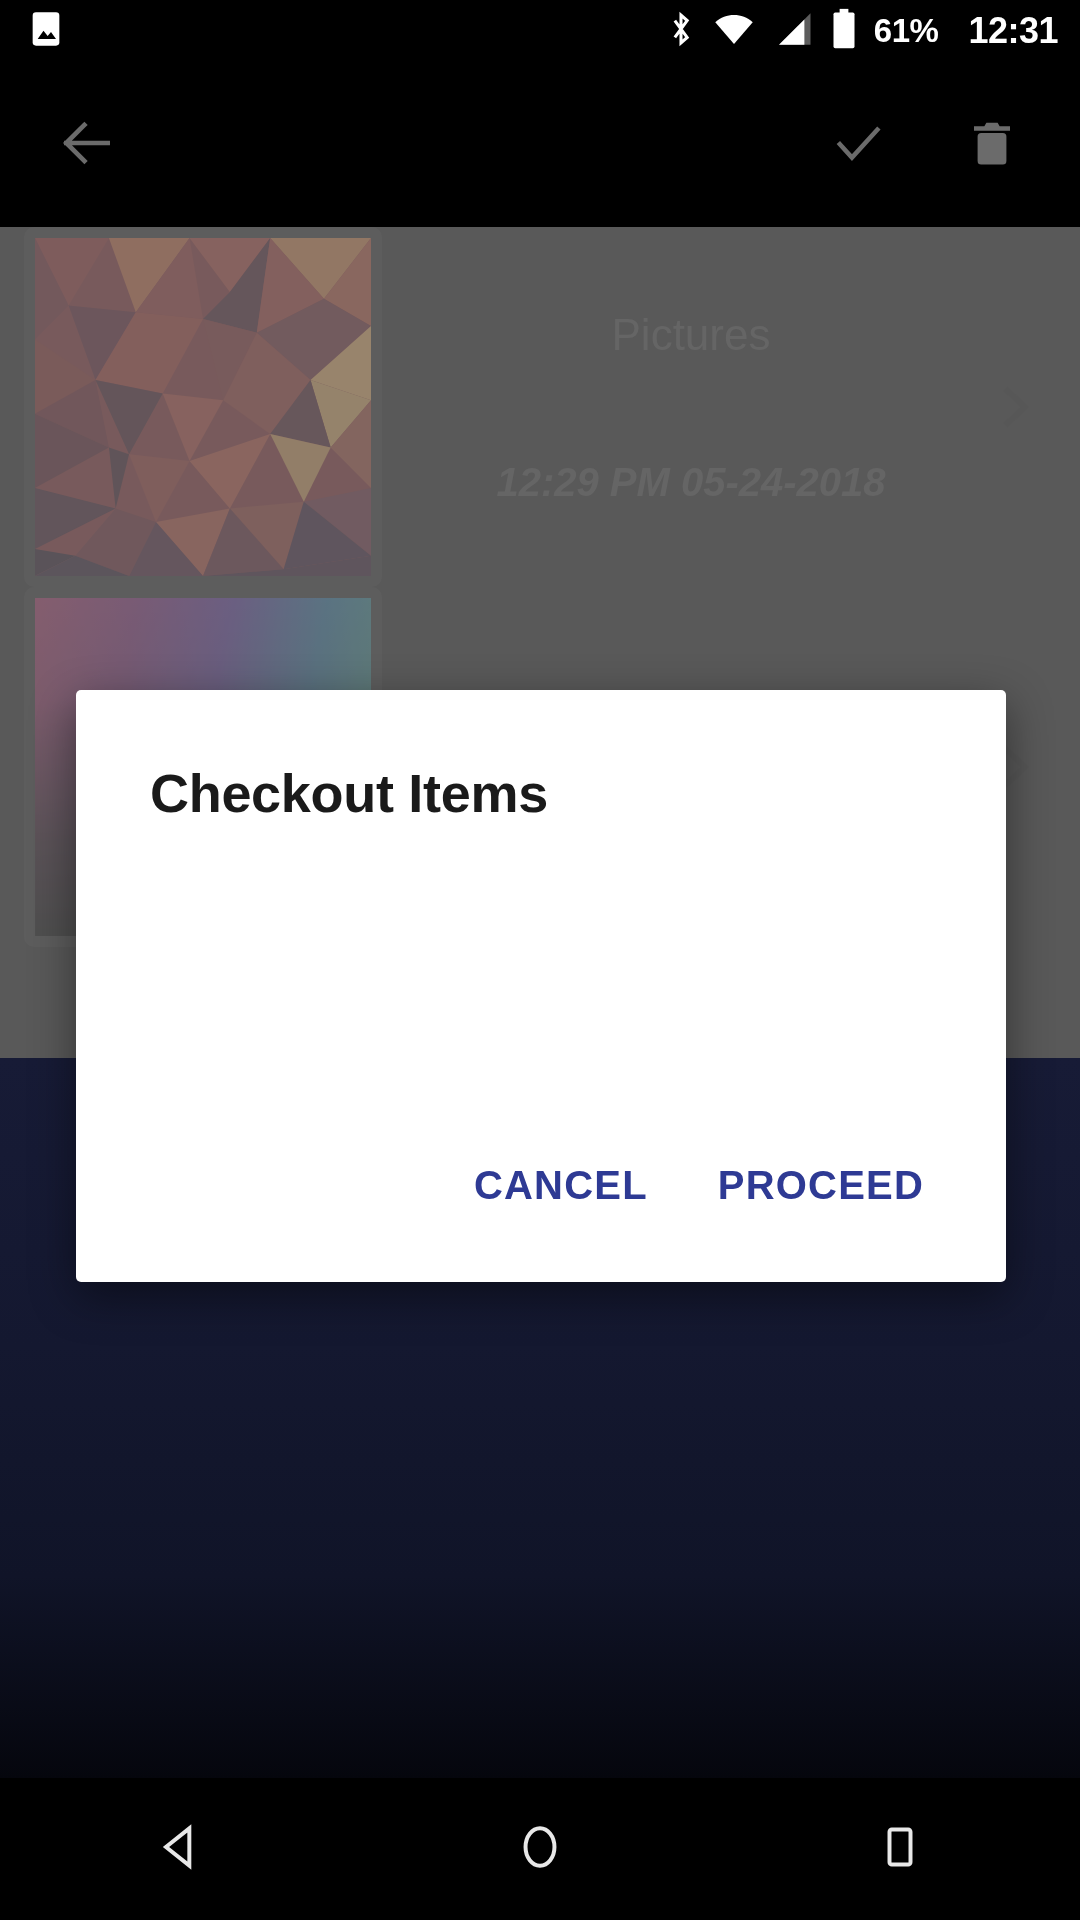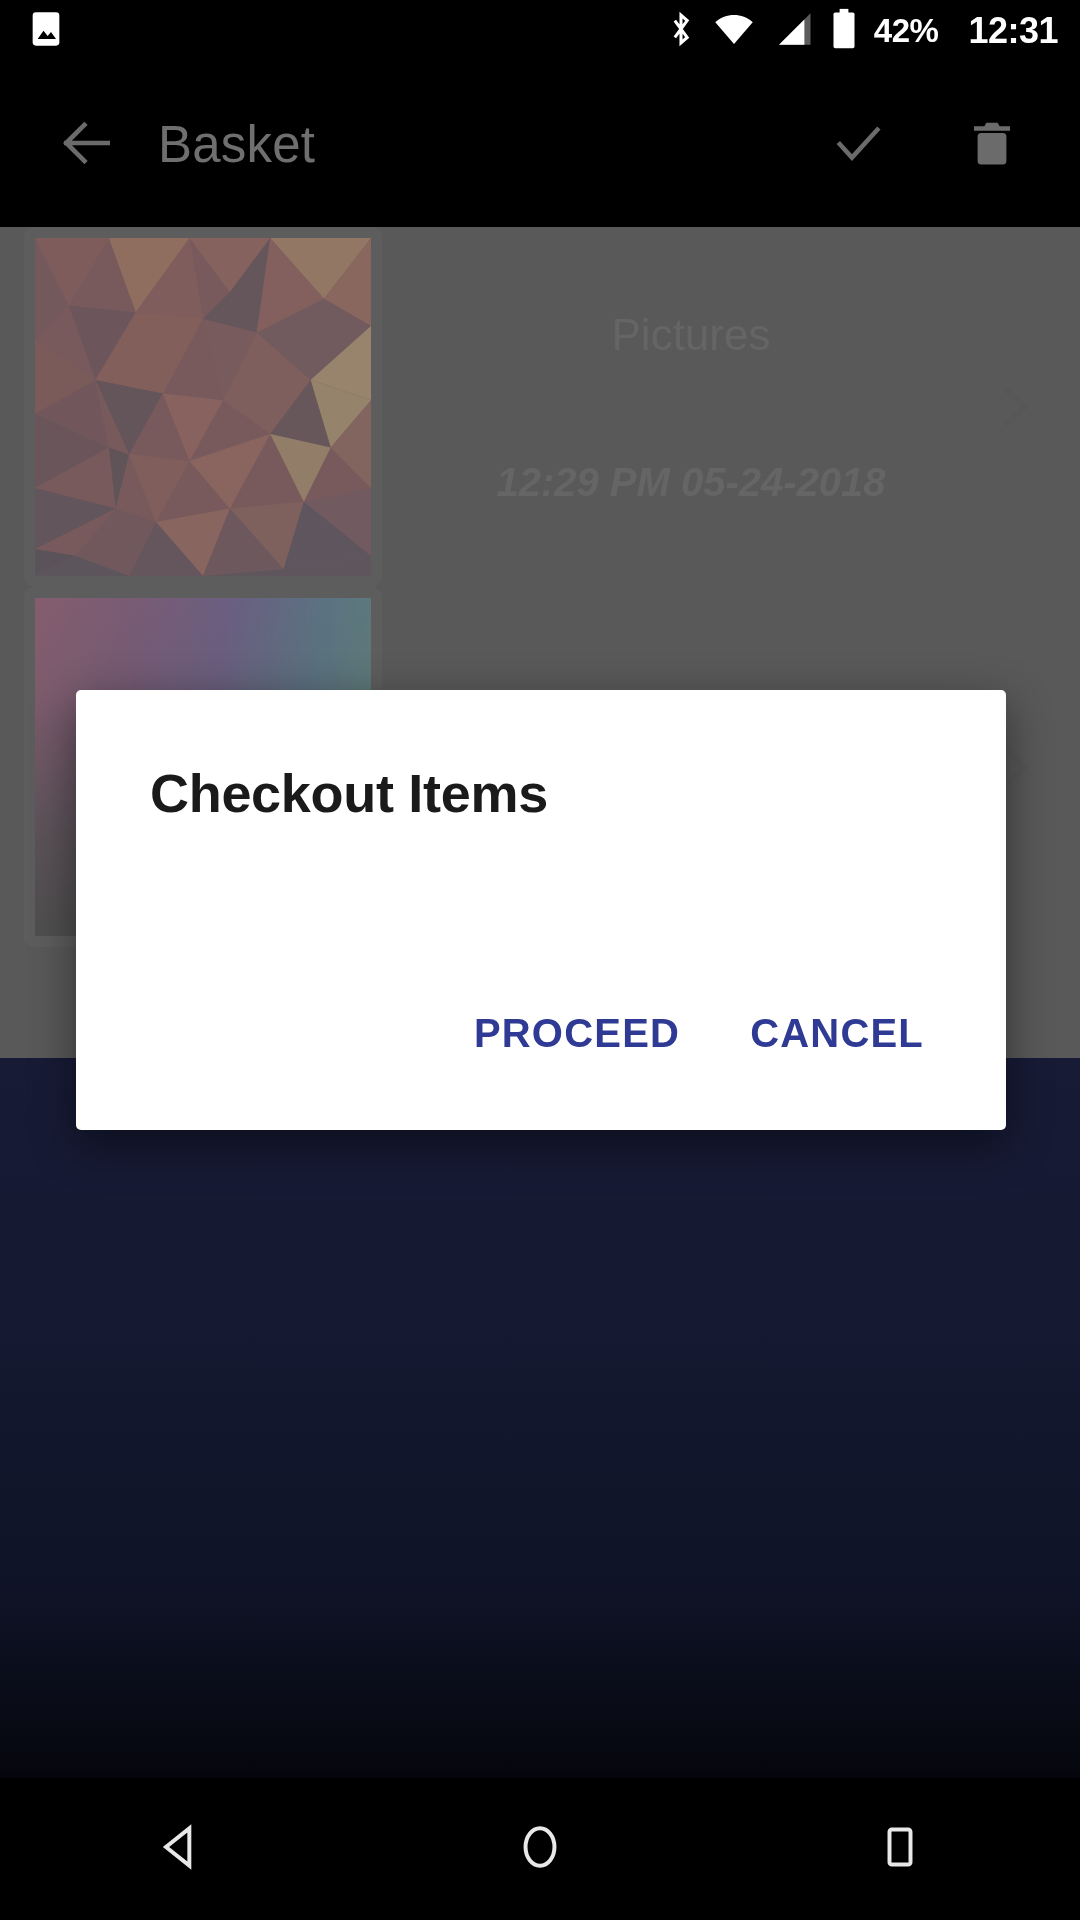--- a/index.html
+++ b/index.html
@@ -98,21 +98,21 @@
 
   
   #navy-body {
     position:absolute; left:0; top:1058px; width:1080px; height:720px;
     background:linear-gradient(180deg, #171b36 0%, #141830 40%, #101428 72%, #05060d 100%);
     z-index:8;
   }
 
   
   #dialog {
-    position:absolute; left:76px; top:690px; width:930px; height:440px;
+    position:absolute; left:76px; top:690px; width:930px; height:592px;
     background:#fff; border-radius:5px; z-index:60;
     box-shadow:0 14px 46px rgba(0,0,0,0.45);
     display:flex; flex-direction:column;
   }
   #dialog-title {
     color:#1a1a1a; font-size:54px; font-weight:bold;
     padding:72px 74px 0 74px; letter-spacing:-0.3px;
   }
   #dialog-message {
     color:#242424; font-size:44px; line-height:1.15;
@@ -168,34 +168,33 @@
           <path d="M22 1v18H4z" fill="#5c5c5c"></path>
           <path d="M18.5 4.6V19H4z" fill="#fff"></path>
         </svg>
       </span>
       <span class="sb-ico">
         <svg width="28" height="42" viewBox="0 0 16 24">
           <rect x="5.5" y="0.5" width="5" height="2.4" fill="#fff"></rect>
           <rect x="2" y="2.6" width="12" height="20.4" rx="1" fill="#fff"></rect>
         </svg>
       </span>
-      <span id="status-battery-text">42%</span>
+      <span id="status-battery-text">61%</span>
       <span id="status-clock">12:31</span>
     </div>
   </div>
 
   <div id="app-bar">
     <div id="back-button">
       <span>
         <svg width="62" height="62" viewBox="0 0 24 24">
           <path d="M20 12H4M4 12l7-7M4 12l7 7" stroke="#6b6b6b" stroke-width="1.8" fill="none" stroke-linecap="square"></path>
         </svg>
       </span>
     </div>
-    <div id="app-bar-title">Basket</div>
     <div id="app-bar-actions">
       <div class="appbar-action">
         <span>
           <svg width="58" height="58" viewBox="0 0 24 24">
             <path d="M4.5 12.5l5 5.5L20 6.5" stroke="#6b6b6b" stroke-width="1.9" fill="none" stroke-linecap="square"></path>
           </svg>
         </span>
       </div>
       <div class="appbar-action">
         <span>
@@ -286,22 +285,22 @@
     </div>
 
     <div id="content-scrim"></div>
   </div>
 
   <div id="navy-body"></div>
 
   <div id="dialog">
     <div id="dialog-title">Checkout Items</div>
     <div id="dialog-actions">
+      <button class="dialog-btn">CANCEL</button>
       <button class="dialog-btn">PROCEED</button>
-      <button class="dialog-btn">CANCEL</button>
     </div>
   </div>
 
   <div id="nav-bar">
     <div class="nav-btn">
       <span>
         <svg width="56" height="56" viewBox="0 0 24 24">
           <path d="M16 4L6 12l10 8z" fill="none" stroke="#e8e8e8" stroke-width="1.7" stroke-linejoin="miter"></path>
         </svg>
       </span>

